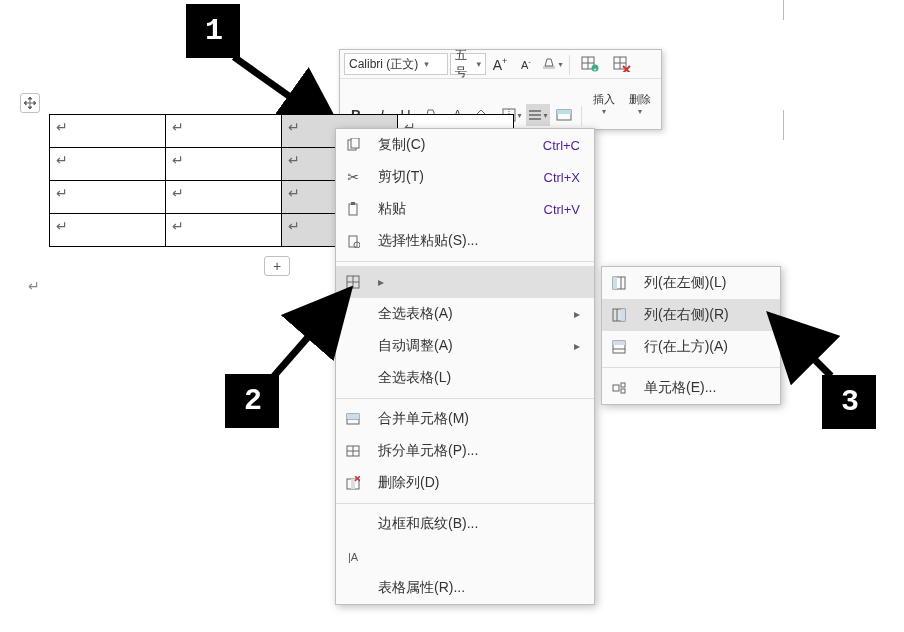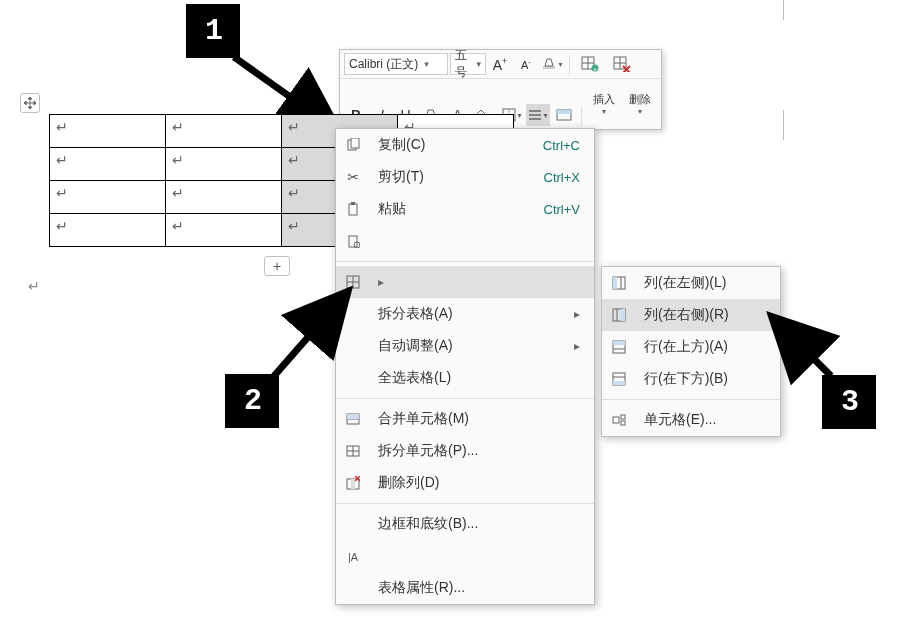--- a/index.html
+++ b/index.html
@@ -30,21 +30,21 @@
 .callout{position:absolute;background:#000;color:#fff;width:54px;height:54px;display:flex;align-items:center;justify-content:center;font-size:30px;font-family:"Courier New",monospace;font-weight:bold;letter-spacing:-2px}
 .arrowline{position:absolute;pointer-events:none}
 
 
 .cmenu{position:absolute;background:#fafafa;border:1px solid #bfbfbf;box-shadow:2px 2px 8px rgba(0,0,0,.25);font-size:14px;color:#333}
 .cmenu .item{display:flex;align-items:center;height:32px;padding:0 14px 0 8px;gap:16px;cursor:default}
 .cmenu .item.hover{background:#e0e0e0}
 .cmenu .item .ic{width:18px;text-align:center;color:#555;font-size:14px}
 .cmenu .item .ic svg{display:block;margin:auto}
 .cmenu .item .lbl{flex:1}
-.cmenu .item .sc{color:#0f766e;font-size:13px;margin-left:30px}
+.cmenu .item .sc{color:#4c1d95;font-size:13px;margin-left:30px}
 .cmenu .item .sub{color:#777;font-size:11px}
 .cmenu .sep{height:1px;background:#ddd;margin:4px 0}
 
 
 .caret-r::after{content:"▸";color:#666;font-size:12px}
 </style>
 </head>
 <body>
 
 <div class="callout" style="left:186px;top:4px">1</div>
@@ -226,35 +226,36 @@
     <span class="lbl">粘贴</span>
     <span class="sc">Ctrl+V</span>
   </div>
   <div class="item">
     <span class="ic">
         <svg width="14" height="14">
           <rect x="3" y="2" width="8" height="11" fill="none" stroke="#666"></rect>
           <circle cx="11" cy="11" r="3" fill="none" stroke="#666"></circle>
         </svg>
       </span>
+    <span class="lbl">选择性粘贴(S)...</span>
   </div>
   <div class="sep"></div>
   <div class="item hover">
     <span class="ic">
         <svg width="14" height="14">
           <rect x="1" y="1" width="12" height="12" fill="none" stroke="#666"></rect>
           <line x1="1" y1="7" x2="13" y2="7" stroke="#666"></line>
           <line x1="7" y1="1" x2="7" y2="13" stroke="#666"></line>
         </svg>
       </span>
     <span class="sub caret-r"></span>
   </div>
   <div class="item">
     <span class="ic"></span>
-    <span class="lbl">拆分表格(A)</span>
+    <span class="lbl">全选表格(A)</span>
     <span class="sub caret-r"></span>
   </div>
   <div class="item">
     <span class="ic"></span>
     <span class="lbl">自动调整(A)</span>
     <span class="sub caret-r"></span>
   </div>
   <div class="item">
     <span class="ic"></span>
     <span class="lbl">全选表格(L)</span>
@@ -328,30 +329,20 @@
   </div>
   <div class="item">
     <span class="ic">
         <svg width="14" height="14">
           <rect x="1" y="1" width="12" height="12" fill="none" stroke="#666"></rect>
           <rect x="1" y="1" width="12" height="4" fill="#cde"></rect>
           <line x1="1" y1="9" x2="13" y2="9" stroke="#666"></line>
         </svg>
       </span>
     <span class="lbl">行(在上方)(A)</span>
-  </div>
-  <div class="item">
-    <span class="ic">
-        <svg width="14" height="14">
-          <rect x="1" y="1" width="12" height="12" fill="none" stroke="#666"></rect>
-          <rect x="1" y="9" width="12" height="4" fill="#cde"></rect>
-          <line x1="1" y1="5" x2="13" y2="5" stroke="#666"></line>
-        </svg>
-      </span>
-    <span class="lbl">行(在下方)(B)</span>
   </div>
   <div class="sep"></div>
   <div class="item">
     <span class="ic">
         <svg width="14" height="12">
           <rect x="1" y="3" width="6" height="6" fill="none" stroke="#666"></rect>
           <rect x="9" y="1" width="4" height="4" fill="none" stroke="#666"></rect>
           <rect x="9" y="7" width="4" height="4" fill="none" stroke="#666"></rect>
         </svg>
       </span>

